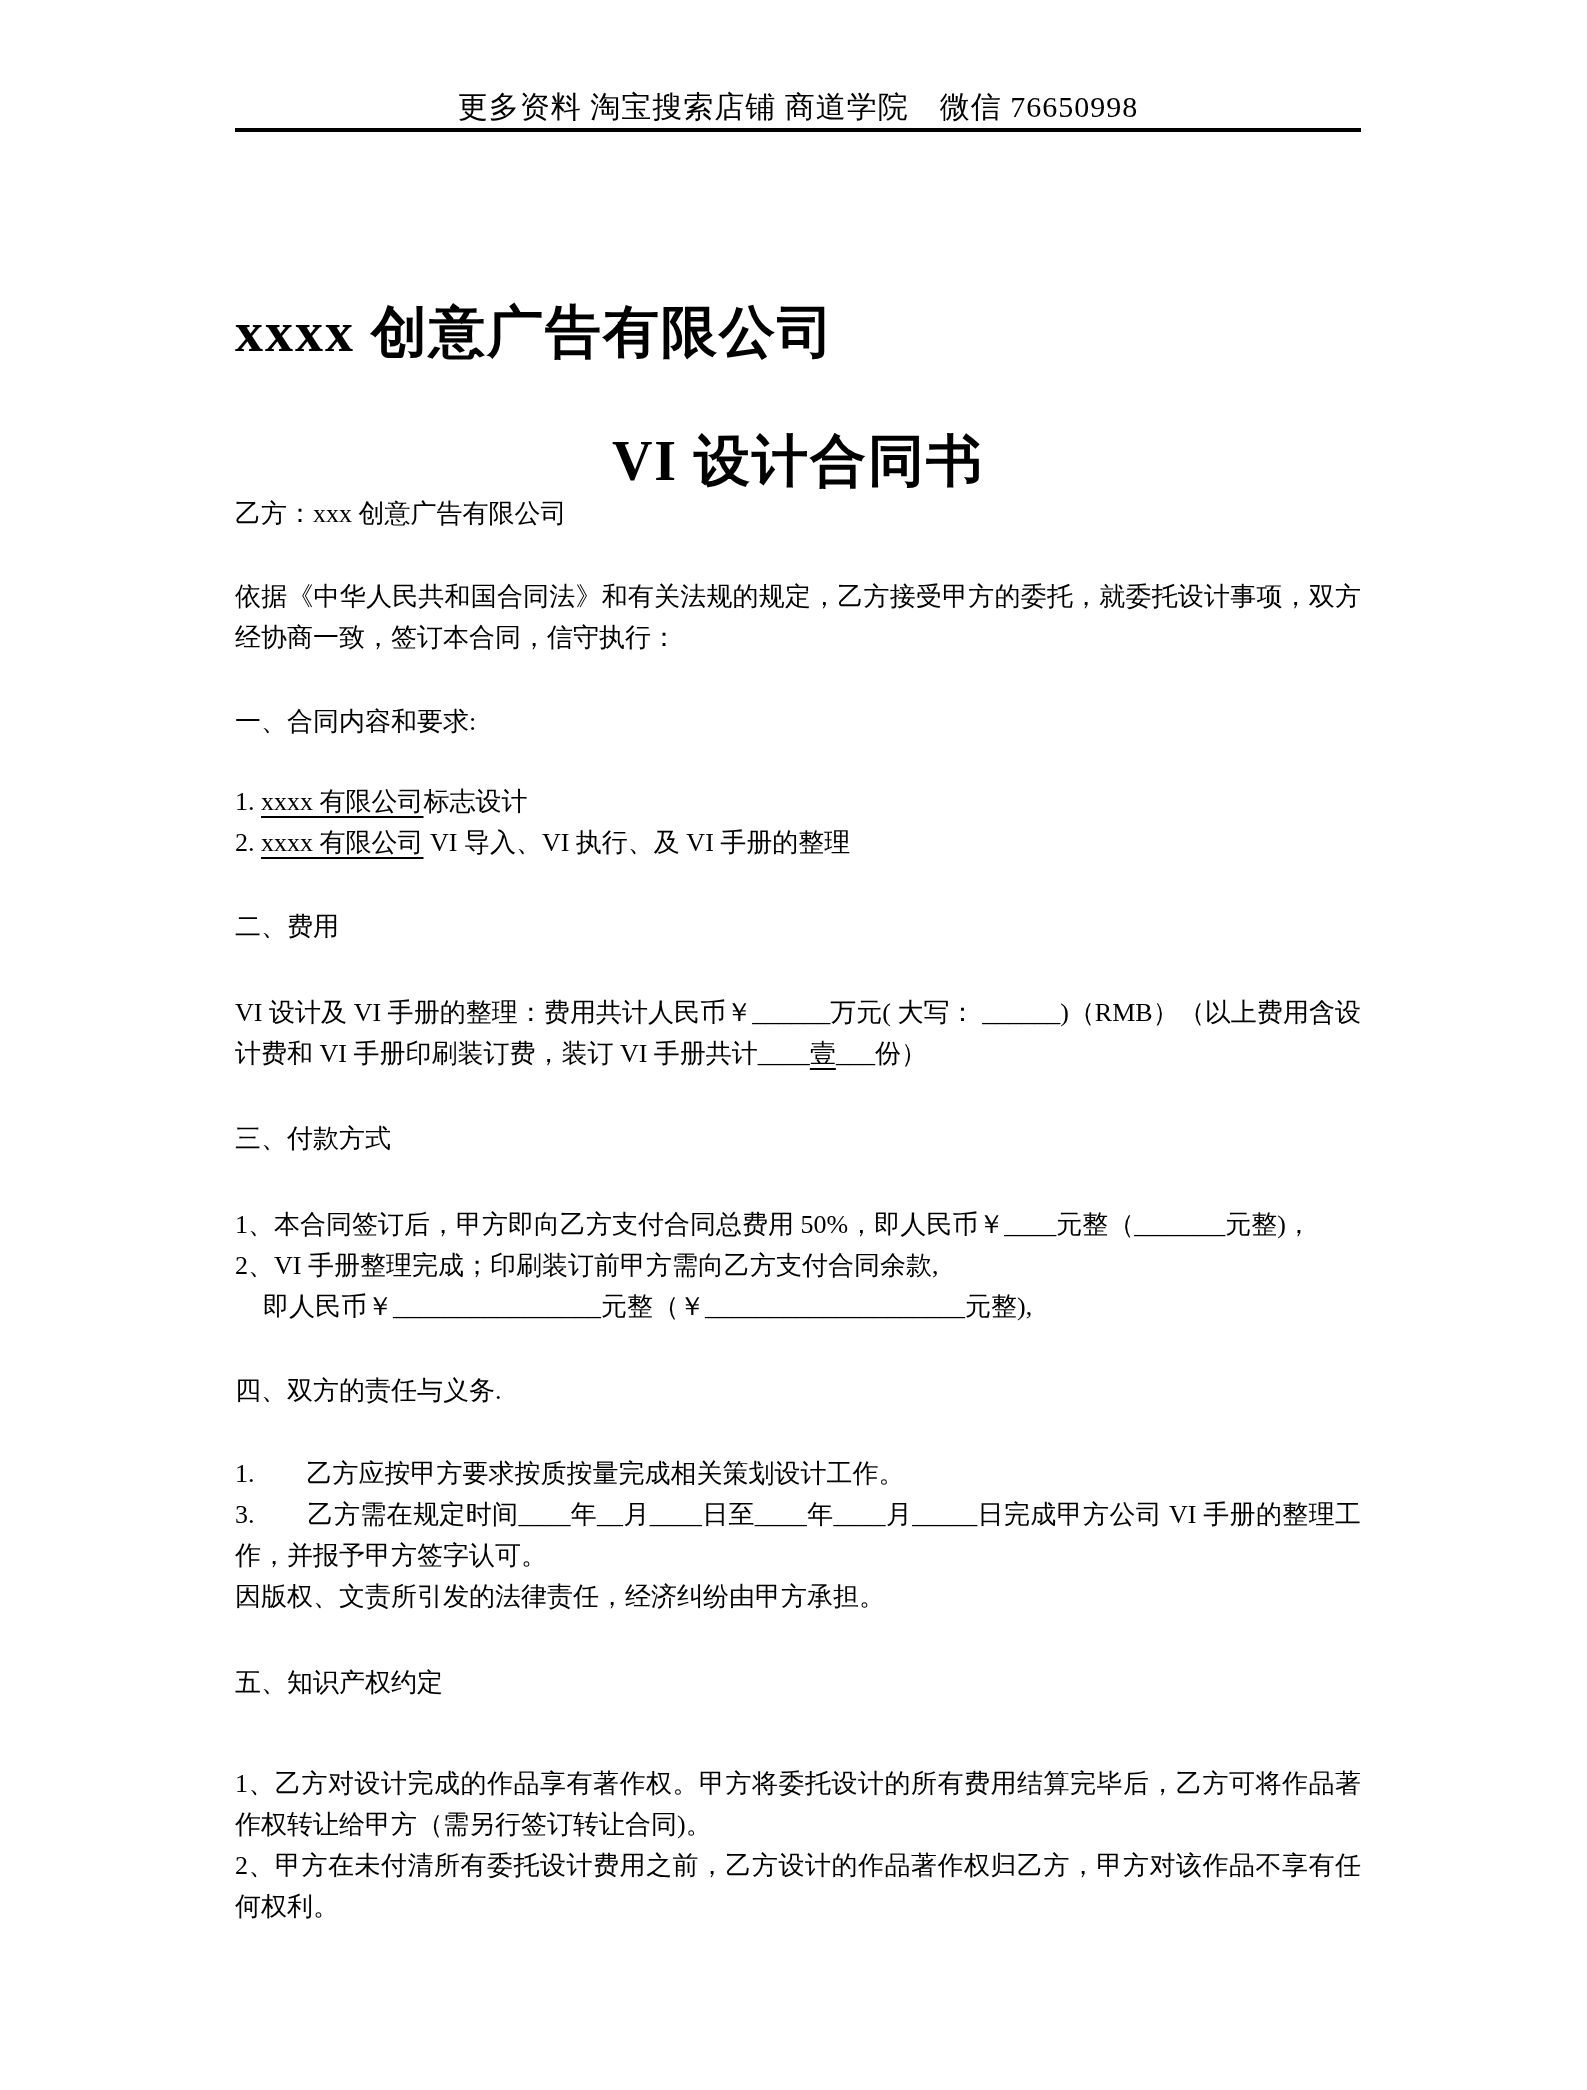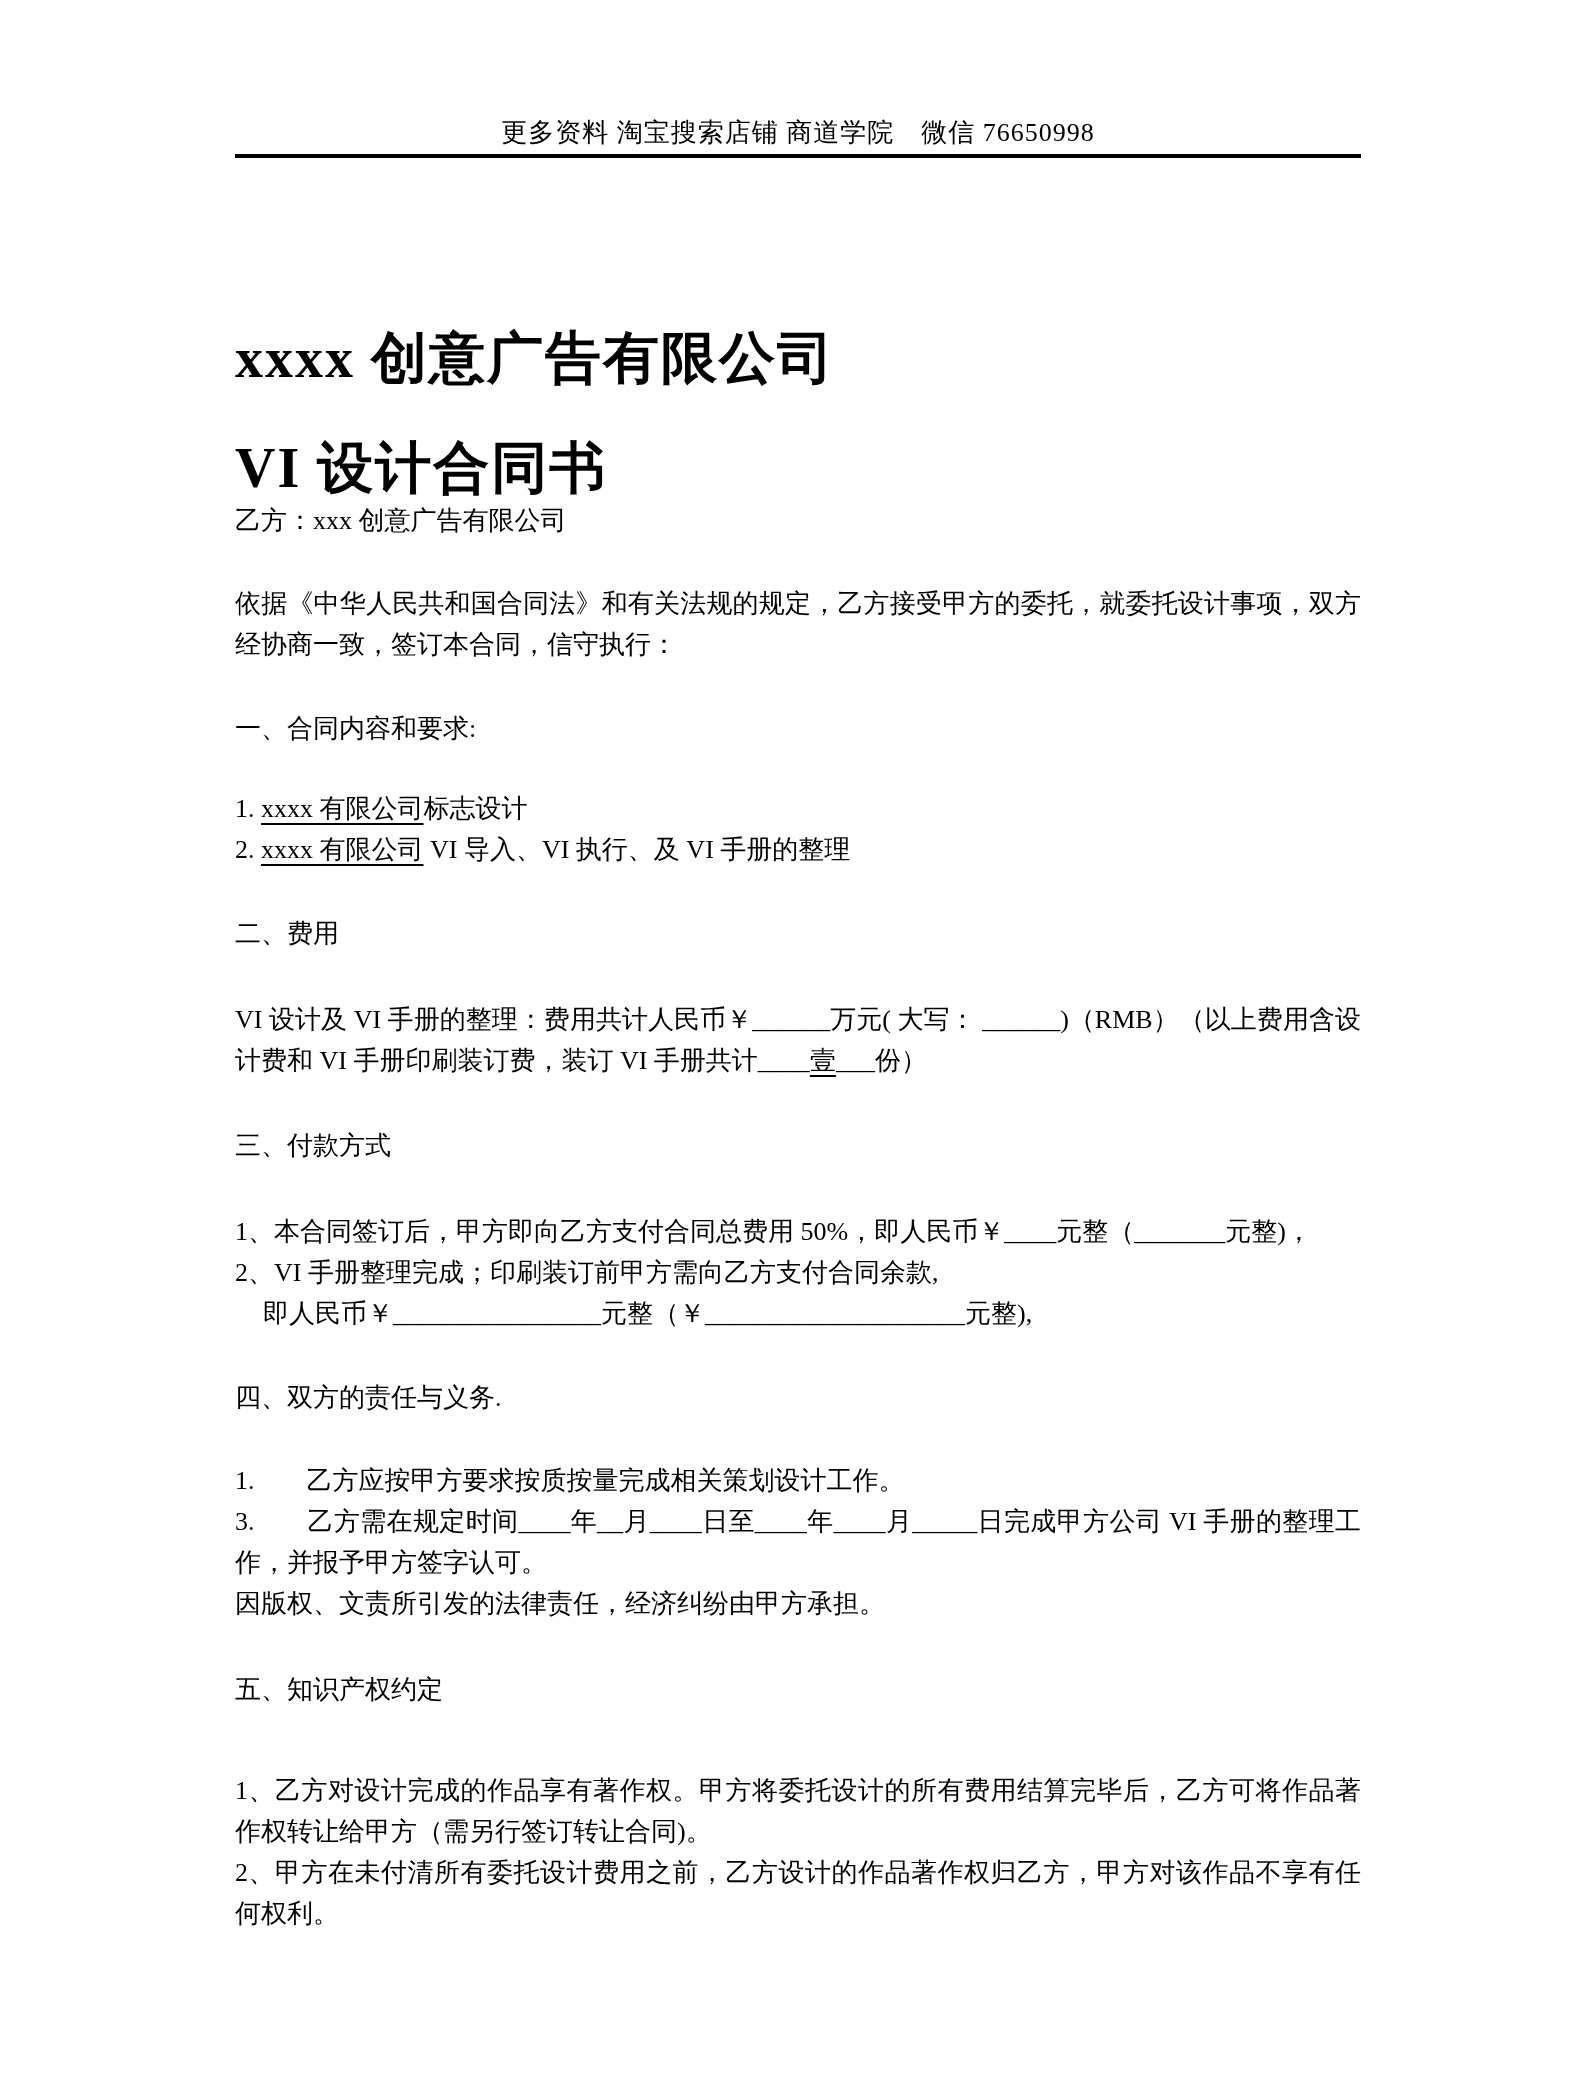--- a/index.html
+++ b/index.html
@@ -12,41 +12,42 @@
     background: #ffffff;
     overflow: hidden;
     color: #000000;
     font-family: "Liberation Serif", "DejaVu Serif", serif;
   }
   .content {
     margin-left: 235px;
     width: 1126px;
   }
   .header-text {
-    padding-top: 116px;
+    padding-top: 90px;
     text-align: center;
-    font-size: 26px;
+    font-size: 30px;
     line-height: 34px;
     letter-spacing: 1px;
   }
   .header-rule {
     height: 0;
     border-bottom: 4px solid #000000;
     margin-top: 4px;
   }
   .title {
     margin: 168px 0 0 0;
     text-align: left;
     font-size: 56px;
     font-weight: bold;
     line-height: 64px;
     letter-spacing: 2px;
   }
   .subtitle {
-    margin: 47px 0 0 0;
+    margin: 66px 0 0 0;
+    text-align: center;
     font-size: 56px;
     font-weight: bold;
     line-height: 62px;
     letter-spacing: 2px;
   }
   p {
     margin: 0;
     font-size: 26px;
     line-height: 41px;
   }

